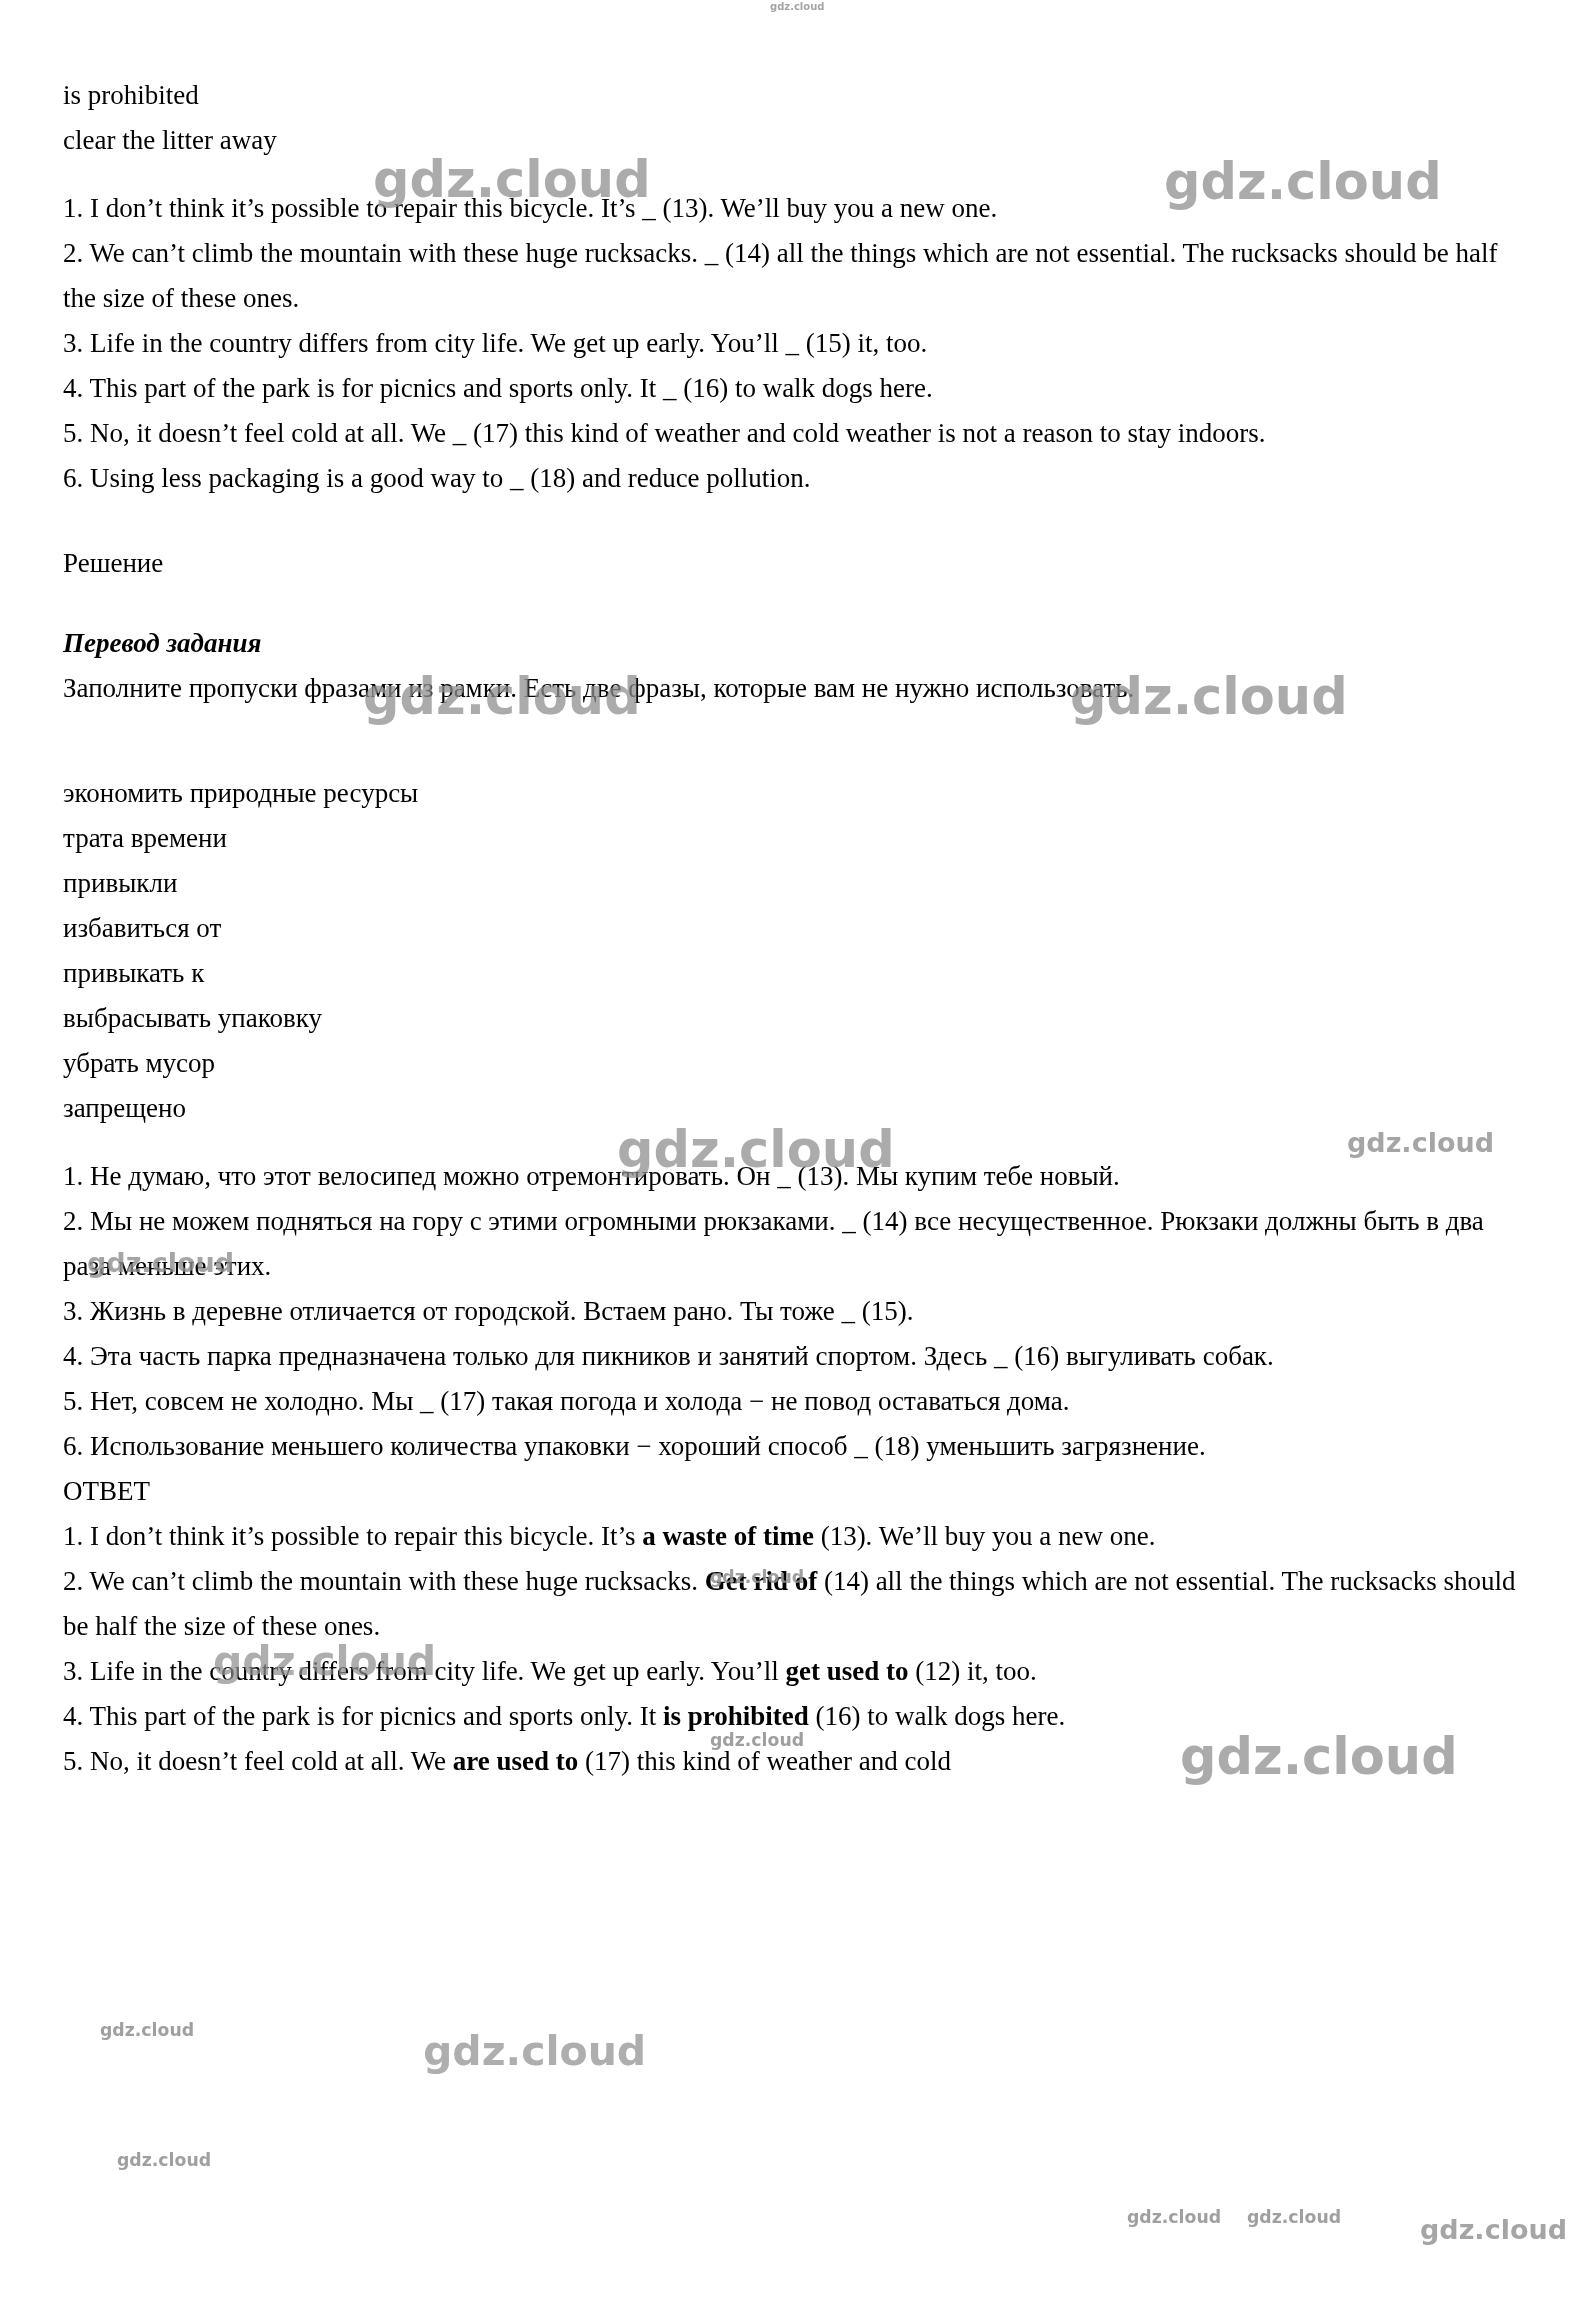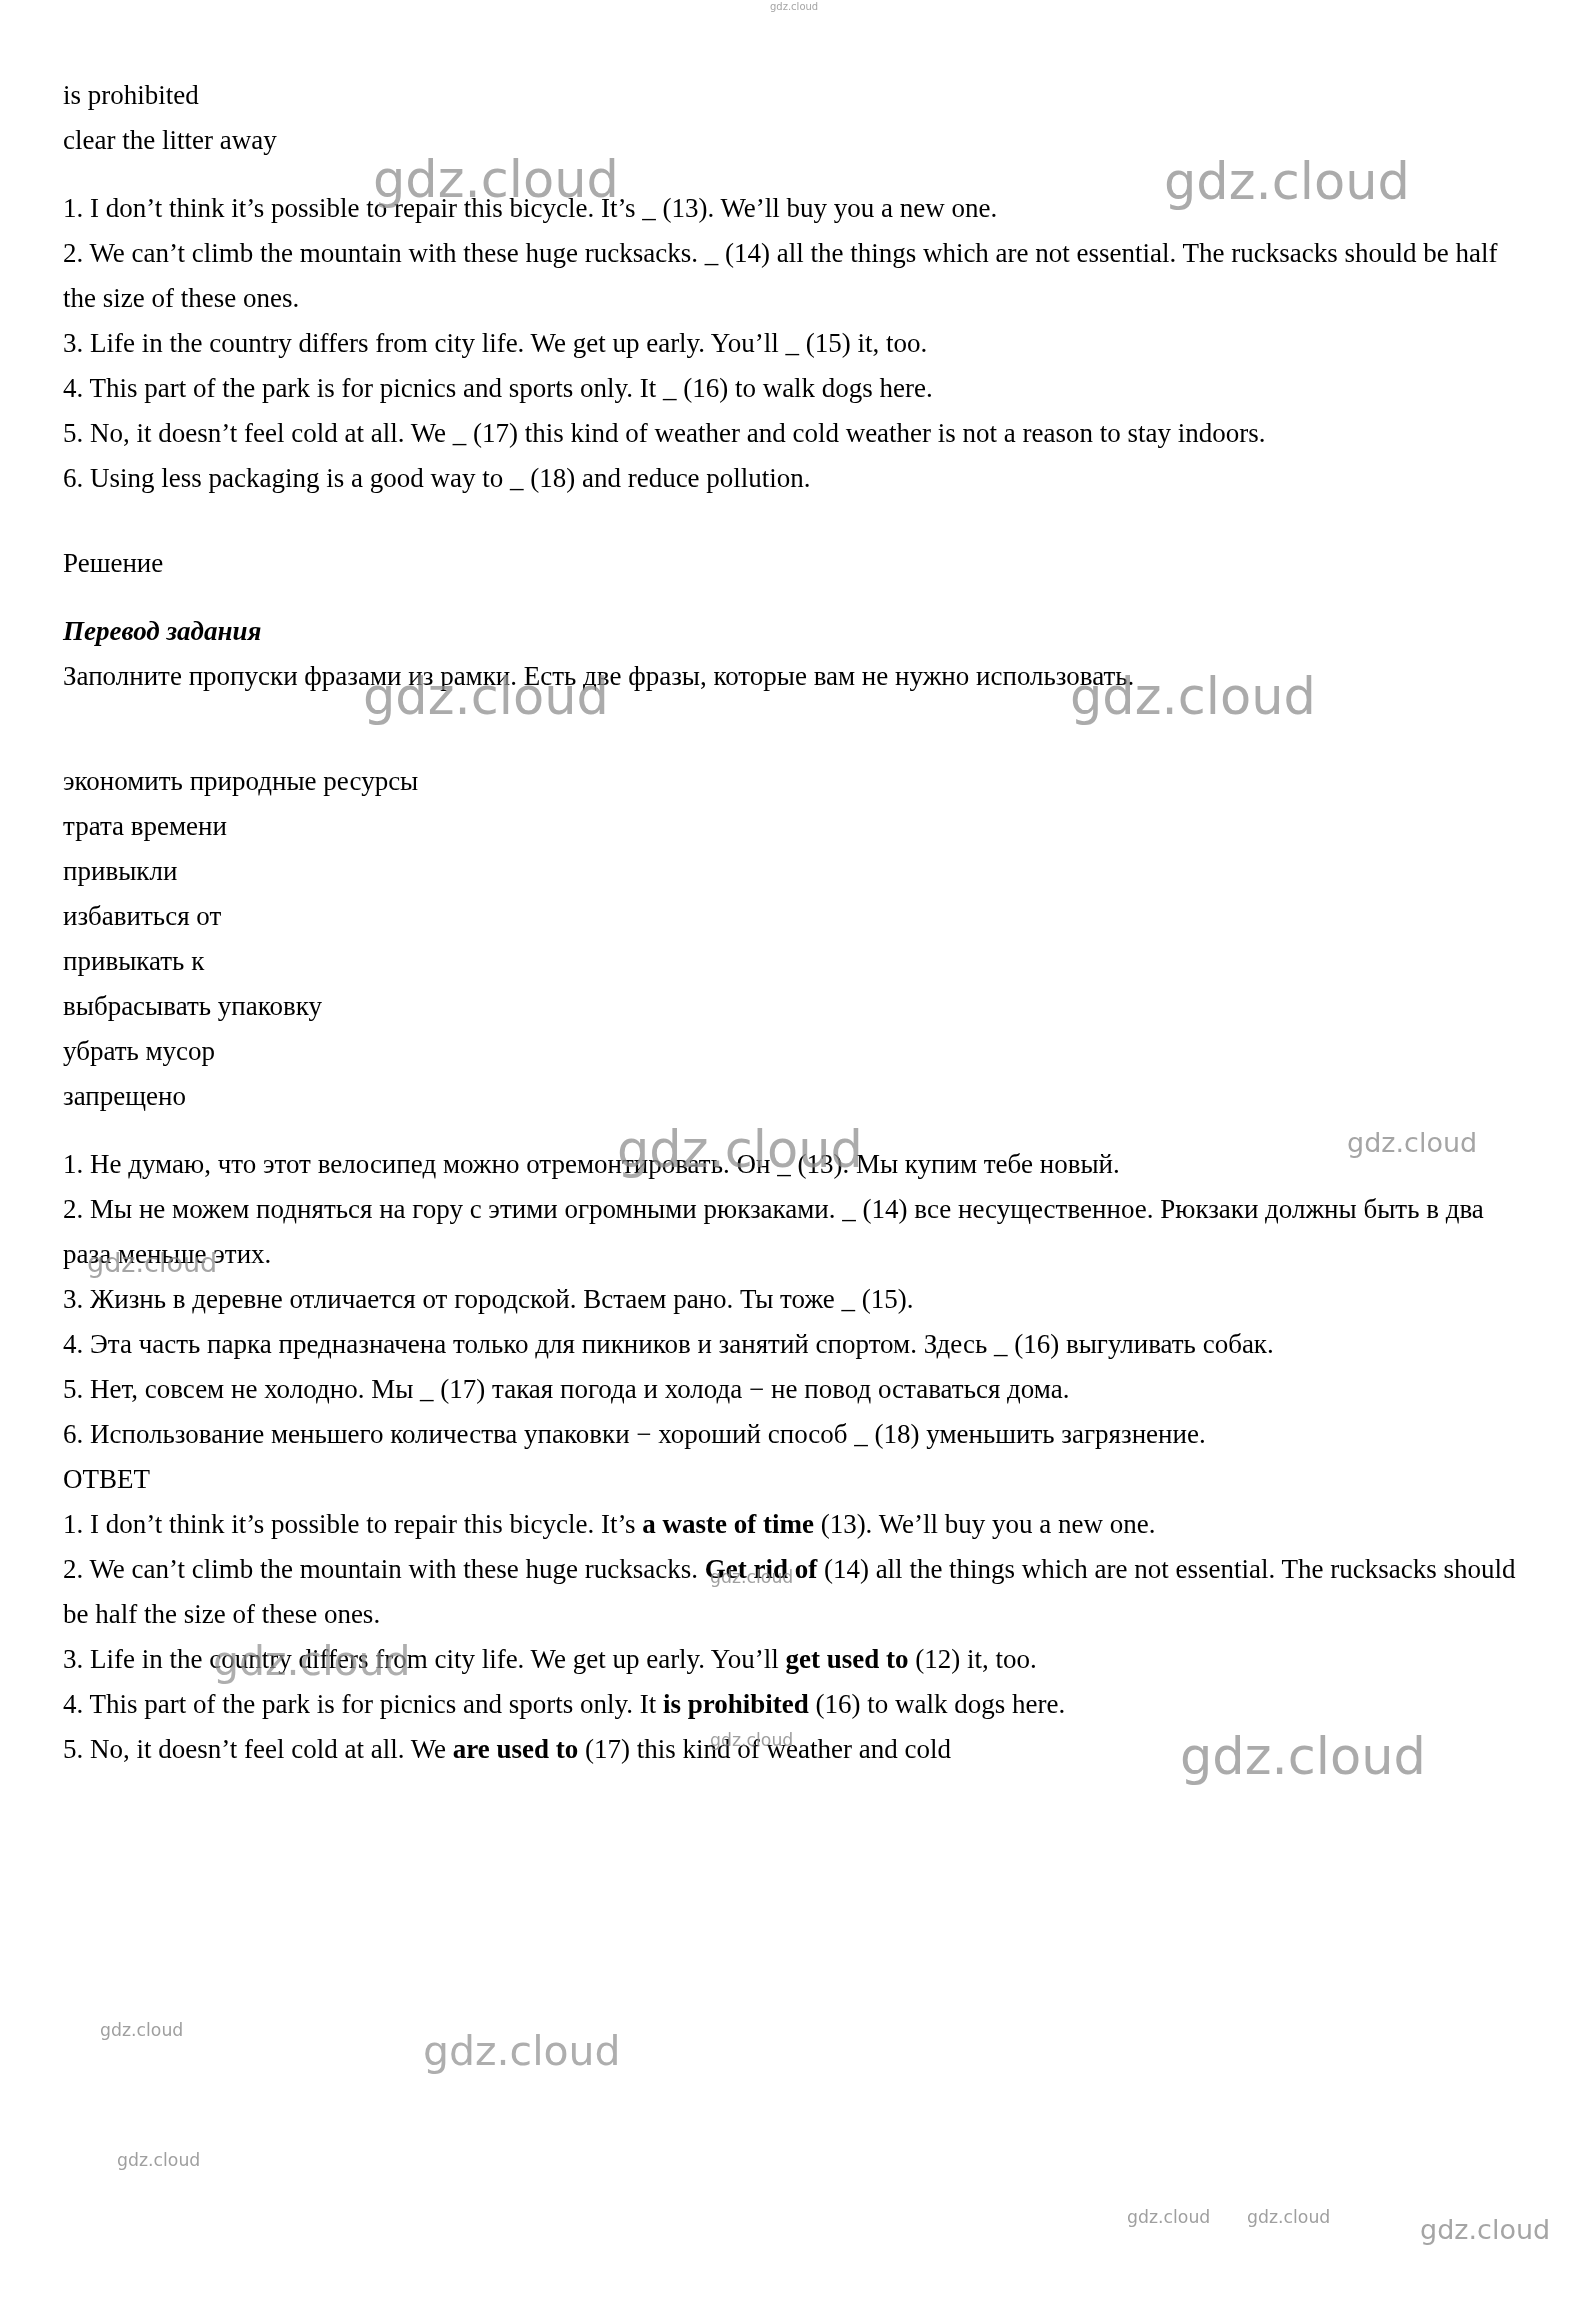--- a/index.html
+++ b/index.html
@@ -39,29 +39,30 @@
   .center {
     text-align: left;
   }
   .spacer-sm { height: 23px; }
   .spacer-md { height: 40px; }
   .spacer-lg { height: 60px; }
   .bold { font-weight: normal; }
   .ital-bold {
     font-style: italic;
     font-weight: bold;
+    margin-top: 12px;
   }
   .inline-b { font-weight: bold; }
 
   
   .wm {
     position: absolute;
     color: #9a9a9a;
     font-family: "DejaVu Sans", sans-serif;
-    font-weight: 400;
+    font-weight: 700;
     opacity: 0.62;
     white-space: nowrap;
     pointer-events: none;
     user-select: none;
   }
   .wm-xl { font-size: 51px; color: #8f8f8f; opacity: 0.75; }
   .wm-lg { font-size: 41px; color: #8f8f8f; opacity: 0.72; }
   .wm-md { font-size: 27px; color: #8f8f8f; opacity: 0.8; }
   .wm-sm { font-size: 17.3px; color: #8f8f8f; opacity: 0.85; }
   .wm-xs { font-size: 10px; color: #9b9b9b; opacity: 0.9; }

